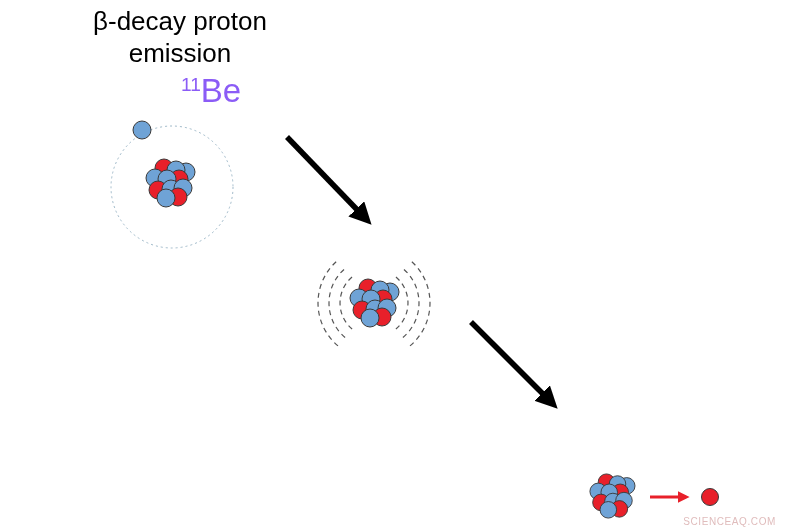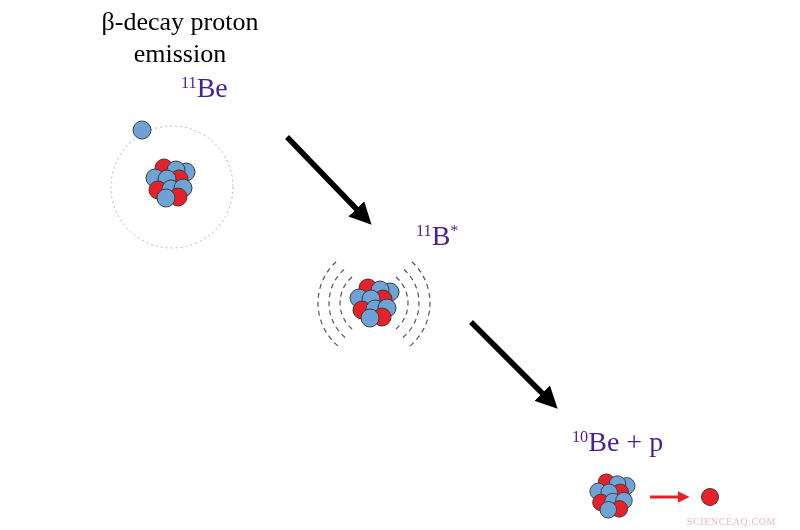--- a/index.html
+++ b/index.html
@@ -1,30 +1,30 @@
 <!DOCTYPE html>
 <html style="--neutron-color: #6fa3d6; --proton-color: #e8202a; --outline-color: #3a3a3a; --arrow-color: #000000; --halo-ring-color: #9fb9c9;"><head>
 <meta charset="utf-8">
 <style>
   html,body { margin:0; padding:0; background:#fff; }
   .canvas {
     position:relative; width:800px; height:530px;
     background:#ffffff; overflow:hidden;
-    font-family:Liberation Serif, serif;
+    font-family:Liberation Sans, sans-serif;
     border-bottom:1px solid #e3e3e3;
   }
   .diagram-svg { position:absolute; left:0; top:0; }
 
   .title {
     position:absolute; left:55px; top:6px; width:250px;
     text-align:center; font-size:26px; line-height:1.22;
     color:#000; white-space:pre-line;
   }
   .isotope-label {
-    position:absolute; font-size:28px; color:#4c1d95; white-space:nowrap;
+    position:absolute; font-size:33px; color:#8b5cf6; white-space:nowrap;
   }
   .isotope-label sup {
     font-size:0.58em; vertical-align:0.55em; line-height:0;
   }
   .label-11be  { left:181px; top:72px;  }
   .label-11b   { left:416px; top:220px; }
   .label-10bep { left:572px; top:426px; }
 
   .watermark {
     position:absolute; right:24px; bottom:3px;
@@ -92,23 +92,17 @@
     <circle class="nucleon-p" cx="710" cy="497" r="8.5"></circle>
   </svg>
 
   <div class="title">β-decay proton
 emission</div>
 
   <div class="isotope-label label-11be">
     <sup>11</sup><span>Be</span>
   </div>
 
-  <div class="isotope-label label-11b">
-    <sup>11</sup><span>B</span><sup>*</sup>
-  </div>
 
-  <div class="isotope-label label-10bep">
-    <sup>10</sup><span>Be + p</span>
-  </div>
 
   <div class="watermark">SCIENCEAQ.COM</div>
 
 </div>
 
 </body></html>

